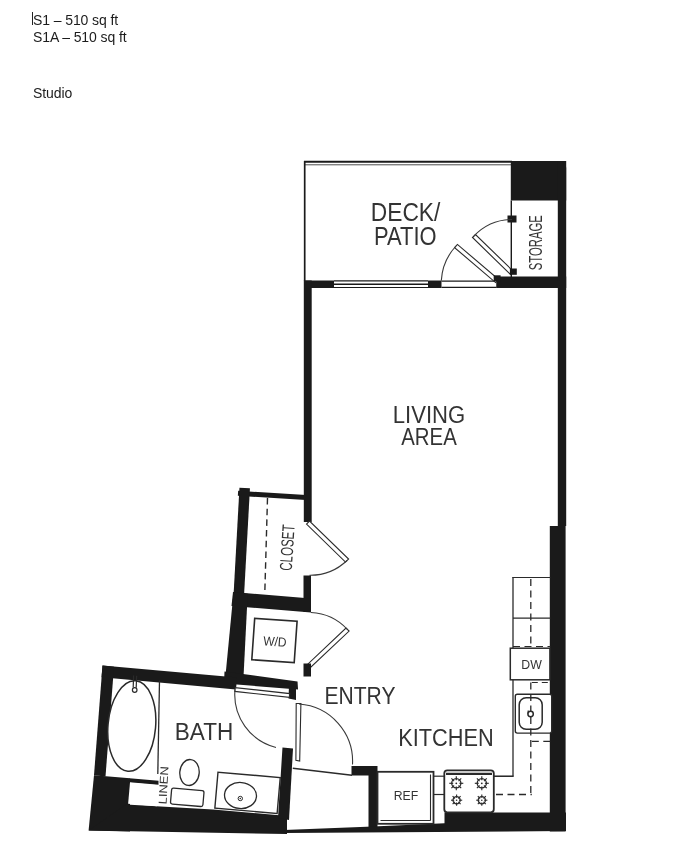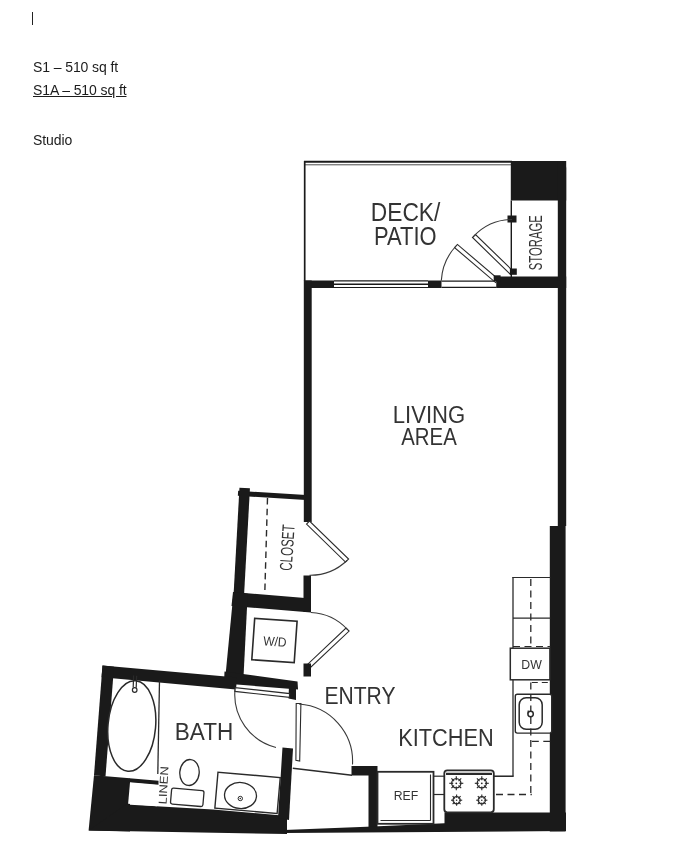--- a/index.html
+++ b/index.html
@@ -1,28 +1,28 @@
 <!DOCTYPE html>
 <html><head>
 <meta charset="utf-8">
 <style>
 html,body{margin:0;padding:0;background:#ffffff;}
 body{width:695px;height:841px;position:relative;font-family:"Liberation Sans",sans-serif;}
-.doctext{position:absolute;left:33px;font-size:14px;color:#1c1c1c;letter-spacing:-0.1px;margin-top:47px;}
+.doctext{position:absolute;left:33px;font-size:14px;color:#1c1c1c;letter-spacing:-0.1px;}
 svg{position:absolute;left:0;top:0;}
 text{font-family:"Liberation Sans",sans-serif;fill:#333333;}
 </style>
 </head>
 <body>
 
 <div style="position:absolute;left:31.5px;top:12px;width:1.4px;height:13px;background:#222;"></div>
 
 <div class="doctext" style="top:12px;">S1 – 510 sq ft</div>
 
-<div class="doctext" style="top:35px;text-decoration:underline;">S1A – 510 sq ft</div>
+<div class="doctext" style="top:29px;">S1A – 510 sq ft</div>
 
 <div class="doctext" style="top:85px;">Studio</div>
 <svg width="695" height="841" viewBox="0 0 695 841">
 <g fill="none" stroke="none">
 
 <g>
 
 <line x1="304" y1="161.7" x2="512" y2="161.7" stroke="#1a1a1a" stroke-width="2"></line>
 <line x1="304" y1="164.8" x2="512" y2="164.8" stroke="#3a3a3a" stroke-width="0.9"></line>
 

